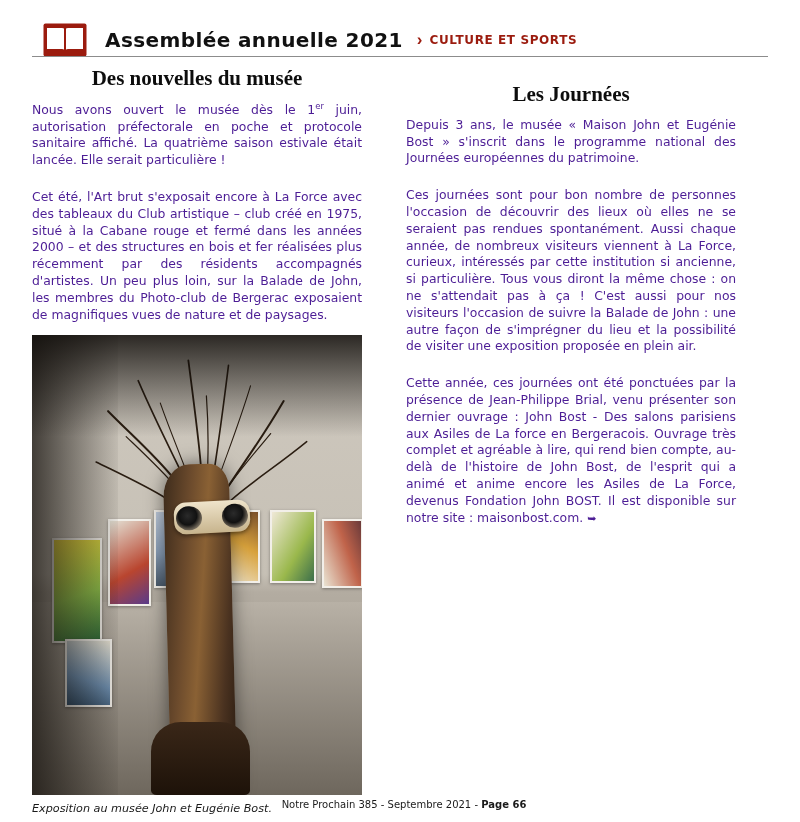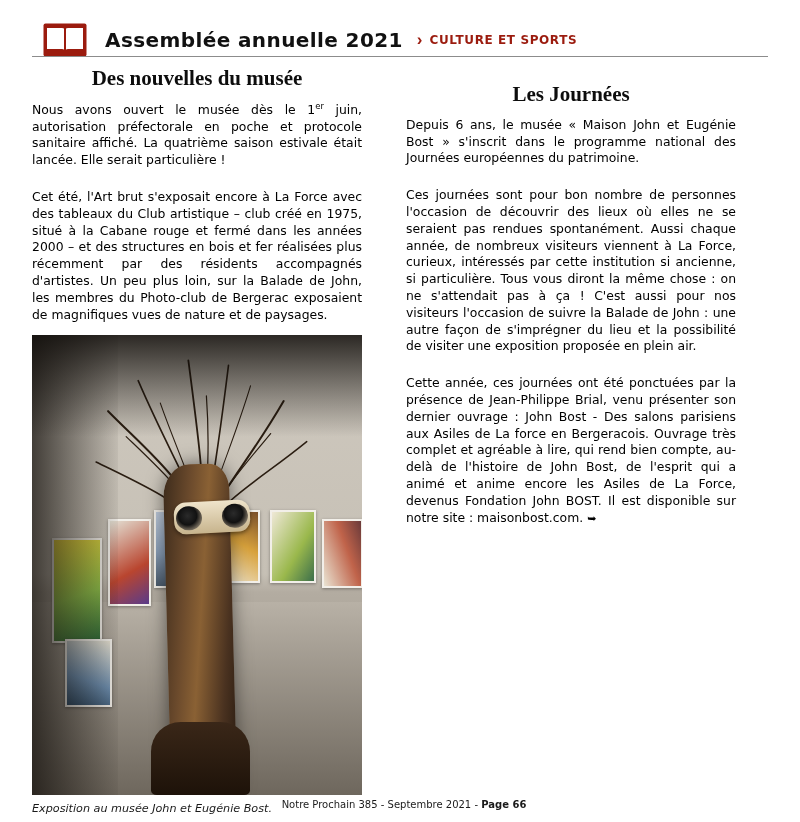--- a/index.html
+++ b/index.html
@@ -93,21 +93,21 @@
     margin: 0 0 10px 0;
   }
   .col-title.two-line { margin-top: 16px; }
 
   p.body {
     font-family: "DejaVu Sans", sans-serif;
     font-size: 12.4px;
     line-height: 1.355;
     text-align: justify;
     margin: 0 0 1px 0;
-    color: #000000;
+    color: #4c1d95;
     hyphens: none;
   }
   p.body + p.body { margin-top: 20px; }
 
   sup { font-size: 0.68em; vertical-align: super; }
 
   
   .photo-wrap {
     margin-top: 12px;
     width: 284px;
@@ -308,21 +308,21 @@
         </div>
         <div class="caption">Exposition au musée John et Eugénie Bost.</div>
       </div>
     </div>
 
     <div class="col">
       <h2 class="col-title two-line">
         <span>Les Journées</span><br>
       </h2>
 
-      <p class="body">Depuis 6 ans, le musée « Maison John et Eugénie Bost » s'inscrit dans le programme national des Journées européennes du patrimoine.</p>
+      <p class="body">Depuis 3 ans, le musée « Maison John et Eugénie Bost » s'inscrit dans le programme national des Journées européennes du patrimoine.</p>
       <p class="body">Ces journées sont pour bon nombre de personnes l'occasion de découvrir des lieux où elles ne se seraient pas rendues spontanément. Aussi chaque année, de nombreux visiteurs viennent à La Force, curieux, intéressés par cette institution si ancienne, si particulière. Tous vous diront la même chose : on ne s'attendait pas à ça ! C'est aussi pour nos visiteurs l'occasion de suivre la Balade de John : une autre façon de s'imprégner du lieu et la possibilité de visiter une exposition proposée en plein air.</p>
       <p class="body"><span>Cette année, ces journées ont été ponctuées par la présence de Jean-Philippe Brial, venu présenter son dernier ouvrage : John Bost - Des salons parisiens aux Asiles de La force en Bergeracois. Ouvrage très complet et agréable à lire, qui rend bien compte, au-delà de l'histoire de John Bost, de l'esprit qui a animé et anime encore les Asiles de La Force, devenus Fondation John BOST. Il est disponible sur notre site : maisonbost.com.</span> <span class="arrow-end">➥</span></p>
     </div>
 
   </div>
 
   <div class="footer">
     <span>Notre Prochain 385 - Septembre 2021 - </span><b>Page 66</b>
   </div>
 

